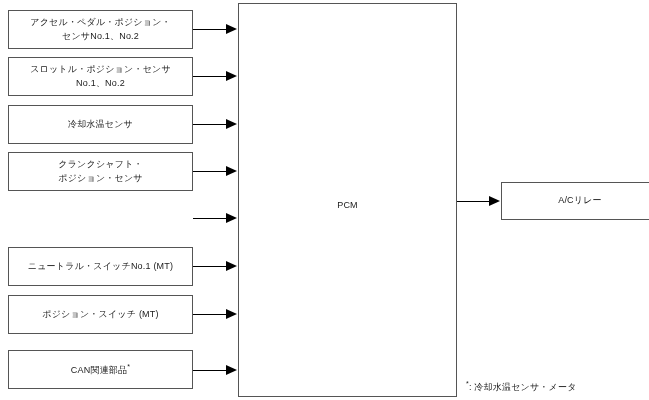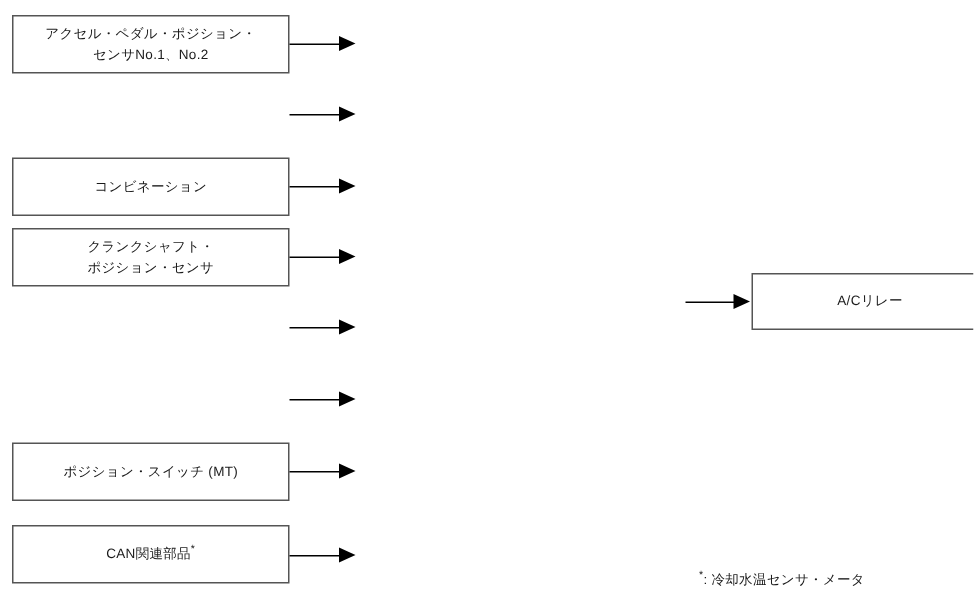--- a/index.html
+++ b/index.html
@@ -93,26 +93,33 @@
 </style>
 </head>
 <body>
 
 <div id="canvas">
 
   <div class="node sensor-box" style="top:10px">
     <span class="node-label">アクセル・ペダル・ポジション・
 センサNo.1、No.2</span>
   </div>
+  <div class="node sensor-box" style="top:57px">
+    <span class="node-label">スロットル・ポジション・センサ
+No.1、No.2</span>
+  </div>
   <div class="node sensor-box" style="top:105px">
-    <span class="node-label">コンビネーション</span>
+    <span class="node-label">冷却水温センサ</span>
   </div>
   <div class="node sensor-box" style="top:152px">
     <span class="node-label">クランクシャフト・
 ポジション・センサ</span>
+  </div>
+  <div class="node sensor-box" style="top:247px">
+    <span class="node-label">ニュートラル・スイッチNo.1 (MT)</span>
   </div>
   <div class="node sensor-box" style="top:295px">
     <span class="node-label">ポジション・スイッチ (MT)</span>
   </div>
   <div class="node sensor-box" style="top:350px">
     <span class="node-label"><span>CAN関連部品</span><span class="sup-mark">*</span></span>
   </div>
 
   <div class="conn" style="left:193px; top:29px;  width:34px"></div>
   <div class="arrowhead" style="left:226px; top:24px"></div>
@@ -131,20 +138,23 @@
 
   <div class="conn" style="left:193px; top:266px; width:34px"></div>
   <div class="arrowhead" style="left:226px; top:261px"></div>
 
   <div class="conn" style="left:193px; top:314px; width:34px"></div>
   <div class="arrowhead" style="left:226px; top:309px"></div>
 
   <div class="conn" style="left:193px; top:370px; width:34px"></div>
   <div class="arrowhead" style="left:226px; top:365px"></div>
 
+  <div class="node pcm-box">
+    <span class="pcm-label">PCM</span>
+  </div>
 
   <div class="conn" style="left:457px; top:201px; width:33px"></div>
   <div class="arrowhead" style="left:489px; top:196px"></div>
 
   <div class="node relay-box">
     <span class="node-label">A/Cリレー</span>
   </div>
 
   <div class="footnote" style="left:466px; top:380px"><span class="sup-mark">*</span><span>: 冷却水温センサ・メータ</span></div>
 

